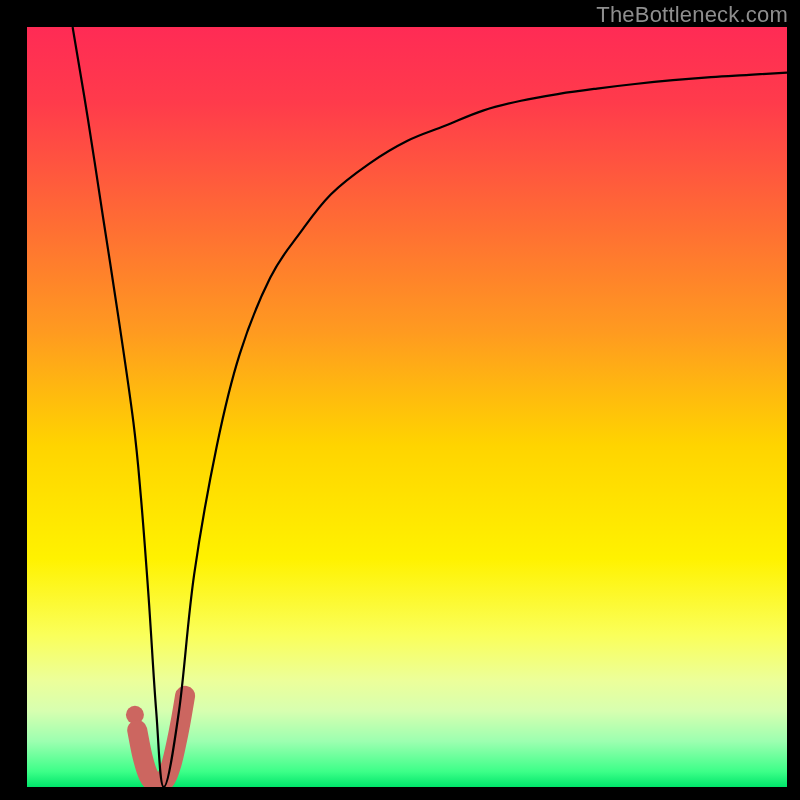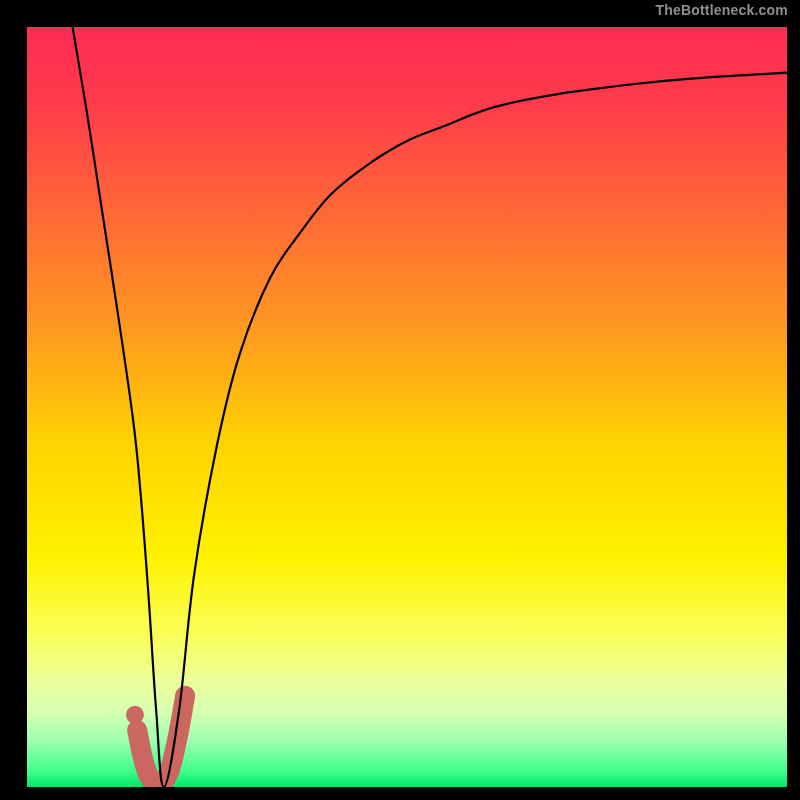--- a/index.html
+++ b/index.html
@@ -36,22 +36,22 @@
   .curve, .secondary-curve, .marker {
     position: absolute;
     left: 0;
     top: 0;
   }
   .watermark {
     position: absolute;
     top: 2px;
     right: 12px;
     font-family: Arial, Helvetica, sans-serif;
-    font-size: 14px;
-    font-weight: 700;
+    font-size: 22px;
+    font-weight: 400;
     color: #8e8e8e;
     letter-spacing: 0.2px;
   }
 </style>
 </head>
 <body>
 
 <div class="frame">
   <div class="plot">
     <svg class="gradient" width="760" height="760" viewBox="0 0 760 760">

